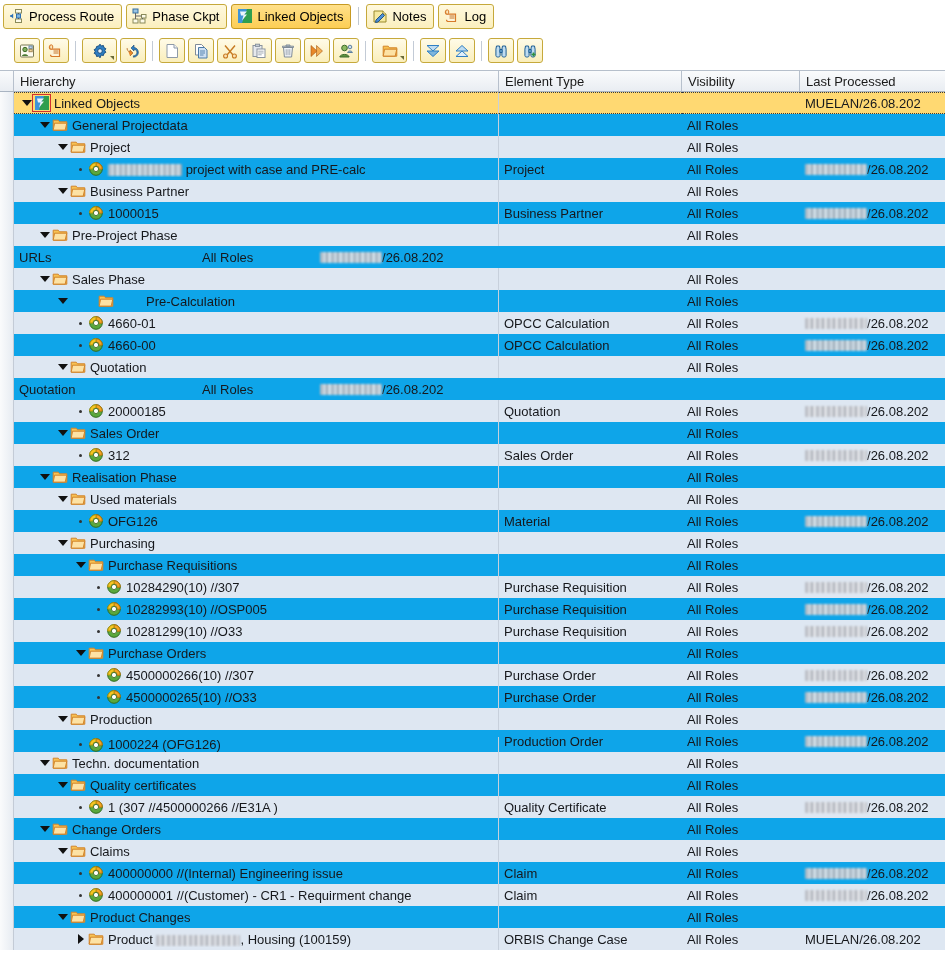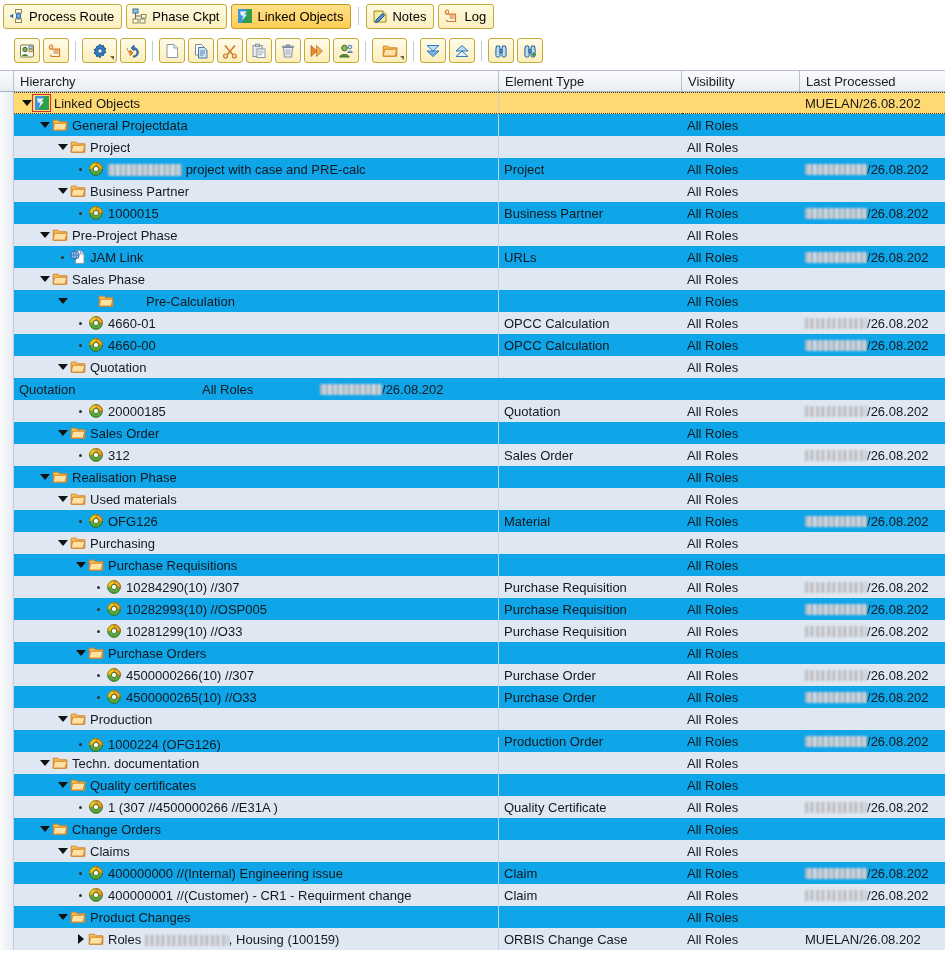--- a/index.html
+++ b/index.html
@@ -485,607 +485,592 @@
             </svg>
           </div>
           <span class="label">Pre-Project Phase</span>
         </div>
         <div class="cell type"></div>
         <div class="cell vis">All Roles</div>
         <div class="cell last"></div>
       </div>
       <div class="row alt1">
         <div class="rgutter"></div>
+        <div class="cell type">URLs</div>
+        <div class="cell vis">All Roles</div>
+        <div class="cell last"><span class="redact user-redact"></span> / <span>26.08.202</span></div>
+      </div>
+      <div class="row alt0">
+        <div class="rgutter"></div>
+        <div class="cell hier" style="padding-left: 24px;">
+          <div class="twisty">
+            <span class="tri-down"></span>
+          </div>
+          <div class="nodeicon">
+            <svg width="16" height="16" viewBox="0 0 16 16">
+              <path d="M1.2 3.2h5l1.3 1.6h7.3v8.4H1.2z" fill="#f8c252" stroke="#d2842a"></path>
+              <path d="M2.6 6.2h12.2l-1.6 6.9H1.2z" fill="#fde2a4" stroke="#d2842a"></path>
+            </svg>
+          </div>
+          <span class="label">Sales Phase</span>
+        </div>
+        <div class="cell type"></div>
+        <div class="cell vis">All Roles</div>
+        <div class="cell last"></div>
+      </div>
+      <div class="row alt1">
+        <div class="rgutter"></div>
+        <div class="cell hier" style="padding-left: 42px; gap: 28px;">
+          <div class="twisty">
+            <span class="tri-down"></span>
+          </div>
+          <div class="nodeicon">
+            <svg width="16" height="16" viewBox="0 0 16 16">
+              <path d="M1.2 3.2h5l1.3 1.6h7.3v8.4H1.2z" fill="#f8c252" stroke="#d2842a"></path>
+              <path d="M2.6 6.2h12.2l-1.6 6.9H1.2z" fill="#fde2a4" stroke="#d2842a"></path>
+            </svg>
+          </div>
+          <span class="label">Pre-Calculation</span>
+        </div>
+        <div class="cell type"></div>
+        <div class="cell vis">All Roles</div>
+        <div class="cell last"></div>
+      </div>
+      <div class="row alt0">
+        <div class="rgutter"></div>
+        <div class="cell hier" style="padding-left: 60px;">
+          <div class="bullet">
+            <i></i>
+          </div>
+          <div class="nodeicon">
+            <svg width="16" height="16" viewBox="0 0 16 16">
+              <circle cx="8" cy="8" r="6.3" fill="#5aa83c" stroke="#2f6a1f"></circle>
+              <path d="M8 1.7A6.3 6.3 0 0 1 14.3 8l-3.1.4A3.3 3.3 0 0 0 8 4.9z" fill="#f5a623" stroke="#b5730d"></path>
+              <path d="M1.7 8A6.3 6.3 0 0 1 8 1.7v3.2A3.3 3.3 0 0 0 4.8 8z" fill="#f5c623" stroke="#b5950d"></path>
+              <circle cx="8" cy="8" r="2.6" fill="#ffffff" stroke="#4a7a2f"></circle>
+            </svg>
+          </div>
+          <span class="label">4660-01</span>
+        </div>
+        <div class="cell type">OPCC Calculation</div>
+        <div class="cell vis">All Roles</div>
+        <div class="cell last"><span class="redact user-redact"></span> / <span>26.08.202</span></div>
+      </div>
+      <div class="row alt1">
+        <div class="rgutter"></div>
+        <div class="cell hier" style="padding-left: 60px;">
+          <div class="bullet">
+            <i></i>
+          </div>
+          <div class="nodeicon">
+            <svg width="16" height="16" viewBox="0 0 16 16">
+              <circle cx="8" cy="8" r="6.3" fill="#5aa83c" stroke="#2f6a1f"></circle>
+              <path d="M8 1.7A6.3 6.3 0 0 1 14.3 8l-3.1.4A3.3 3.3 0 0 0 8 4.9z" fill="#f5a623" stroke="#b5730d"></path>
+              <path d="M1.7 8A6.3 6.3 0 0 1 8 1.7v3.2A3.3 3.3 0 0 0 4.8 8z" fill="#f5c623" stroke="#b5950d"></path>
+              <circle cx="8" cy="8" r="2.6" fill="#ffffff" stroke="#4a7a2f"></circle>
+            </svg>
+          </div>
+          <span class="label">4660-00</span>
+        </div>
+        <div class="cell type">OPCC Calculation</div>
+        <div class="cell vis">All Roles</div>
+        <div class="cell last"><span class="redact user-redact"></span> / <span>26.08.202</span></div>
+      </div>
+      <div class="row alt0">
+        <div class="rgutter"></div>
         <div class="cell hier" style="padding-left: 42px;">
-          <div class="bullet">
-            <i></i>
-          </div>
-          <div class="nodeicon">
-            <svg width="16" height="16" viewBox="0 0 16 16">
-              <path d="M5.5 1.6h5.2L14 4.9v9.5H5.5z" fill="#ffffff" stroke="#8a94a0"></path>
-              <path d="M10.7 1.6v3.3H14" fill="#eef2f6" stroke="#8a94a0"></path>
-              <circle cx="5" cy="6" r="4" fill="#bfdcf0" stroke="#2a6fb5" stroke-width="1.1"></circle>
-              <path d="M5 2v8M1 6h8" stroke="#2a6fb5" stroke-width=".8" fill="none"></path>
-              <ellipse cx="5" cy="6" rx="2" ry="4" fill="none" stroke="#2a6fb5" stroke-width=".8"></ellipse>
-            </svg>
-          </div>
-          <span class="label">JAM Link</span>
-        </div>
-        <div class="cell type">URLs</div>
-        <div class="cell vis">All Roles</div>
-        <div class="cell last"><span class="redact user-redact"></span> / <span>26.08.202</span></div>
-      </div>
-      <div class="row alt0">
+          <div class="twisty">
+            <span class="tri-down"></span>
+          </div>
+          <div class="nodeicon">
+            <svg width="16" height="16" viewBox="0 0 16 16">
+              <path d="M1.2 3.2h5l1.3 1.6h7.3v8.4H1.2z" fill="#f8c252" stroke="#d2842a"></path>
+              <path d="M2.6 6.2h12.2l-1.6 6.9H1.2z" fill="#fde2a4" stroke="#d2842a"></path>
+            </svg>
+          </div>
+          <span class="label">Quotation</span>
+        </div>
+        <div class="cell type"></div>
+        <div class="cell vis">All Roles</div>
+        <div class="cell last"></div>
+      </div>
+      <div class="row alt1">
+        <div class="rgutter"></div>
+        <div class="cell type">Quotation</div>
+        <div class="cell vis">All Roles</div>
+        <div class="cell last"><span class="redact user-redact"></span> / <span>26.08.202</span></div>
+      </div>
+      <div class="row alt0">
+        <div class="rgutter"></div>
+        <div class="cell hier" style="padding-left: 60px;">
+          <div class="bullet">
+            <i></i>
+          </div>
+          <div class="nodeicon">
+            <svg width="16" height="16" viewBox="0 0 16 16">
+              <circle cx="8" cy="8" r="6.3" fill="#5aa83c" stroke="#2f6a1f"></circle>
+              <path d="M8 1.7A6.3 6.3 0 0 1 14.3 8l-3.1.4A3.3 3.3 0 0 0 8 4.9z" fill="#f5a623" stroke="#b5730d"></path>
+              <path d="M1.7 8A6.3 6.3 0 0 1 8 1.7v3.2A3.3 3.3 0 0 0 4.8 8z" fill="#f5c623" stroke="#b5950d"></path>
+              <circle cx="8" cy="8" r="2.6" fill="#ffffff" stroke="#4a7a2f"></circle>
+            </svg>
+          </div>
+          <span class="label">20000185</span>
+        </div>
+        <div class="cell type">Quotation</div>
+        <div class="cell vis">All Roles</div>
+        <div class="cell last"><span class="redact user-redact"></span> / <span>26.08.202</span></div>
+      </div>
+      <div class="row alt1">
+        <div class="rgutter"></div>
+        <div class="cell hier" style="padding-left: 42px;">
+          <div class="twisty">
+            <span class="tri-down"></span>
+          </div>
+          <div class="nodeicon">
+            <svg width="16" height="16" viewBox="0 0 16 16">
+              <path d="M1.2 3.2h5l1.3 1.6h7.3v8.4H1.2z" fill="#f8c252" stroke="#d2842a"></path>
+              <path d="M2.6 6.2h12.2l-1.6 6.9H1.2z" fill="#fde2a4" stroke="#d2842a"></path>
+            </svg>
+          </div>
+          <span class="label">Sales Order</span>
+        </div>
+        <div class="cell type"></div>
+        <div class="cell vis">All Roles</div>
+        <div class="cell last"></div>
+      </div>
+      <div class="row alt0">
+        <div class="rgutter"></div>
+        <div class="cell hier" style="padding-left: 60px;">
+          <div class="bullet">
+            <i></i>
+          </div>
+          <div class="nodeicon">
+            <svg width="16" height="16" viewBox="0 0 16 16">
+              <circle cx="8" cy="8" r="6.3" fill="#5aa83c" stroke="#2f6a1f"></circle>
+              <path d="M8 1.7A6.3 6.3 0 0 1 14.3 8l-3.1.4A3.3 3.3 0 0 0 8 4.9z" fill="#f5a623" stroke="#b5730d"></path>
+              <path d="M1.7 8A6.3 6.3 0 0 1 8 1.7v3.2A3.3 3.3 0 0 0 4.8 8z" fill="#f5c623" stroke="#b5950d"></path>
+              <circle cx="8" cy="8" r="2.6" fill="#ffffff" stroke="#4a7a2f"></circle>
+            </svg>
+          </div>
+          <span class="label">312</span>
+        </div>
+        <div class="cell type">Sales Order</div>
+        <div class="cell vis">All Roles</div>
+        <div class="cell last"><span class="redact user-redact"></span> / <span>26.08.202</span></div>
+      </div>
+      <div class="row alt1">
         <div class="rgutter"></div>
         <div class="cell hier" style="padding-left: 24px;">
           <div class="twisty">
             <span class="tri-down"></span>
           </div>
           <div class="nodeicon">
             <svg width="16" height="16" viewBox="0 0 16 16">
               <path d="M1.2 3.2h5l1.3 1.6h7.3v8.4H1.2z" fill="#f8c252" stroke="#d2842a"></path>
               <path d="M2.6 6.2h12.2l-1.6 6.9H1.2z" fill="#fde2a4" stroke="#d2842a"></path>
             </svg>
           </div>
-          <span class="label">Sales Phase</span>
-        </div>
-        <div class="cell type"></div>
-        <div class="cell vis">All Roles</div>
-        <div class="cell last"></div>
-      </div>
-      <div class="row alt1">
-        <div class="rgutter"></div>
-        <div class="cell hier" style="padding-left: 42px; gap: 28px;">
-          <div class="twisty">
-            <span class="tri-down"></span>
-          </div>
-          <div class="nodeicon">
-            <svg width="16" height="16" viewBox="0 0 16 16">
-              <path d="M1.2 3.2h5l1.3 1.6h7.3v8.4H1.2z" fill="#f8c252" stroke="#d2842a"></path>
-              <path d="M2.6 6.2h12.2l-1.6 6.9H1.2z" fill="#fde2a4" stroke="#d2842a"></path>
-            </svg>
-          </div>
-          <span class="label">Pre-Calculation</span>
-        </div>
-        <div class="cell type"></div>
-        <div class="cell vis">All Roles</div>
-        <div class="cell last"></div>
-      </div>
-      <div class="row alt0">
-        <div class="rgutter"></div>
-        <div class="cell hier" style="padding-left: 60px;">
-          <div class="bullet">
-            <i></i>
-          </div>
-          <div class="nodeicon">
-            <svg width="16" height="16" viewBox="0 0 16 16">
-              <circle cx="8" cy="8" r="6.3" fill="#5aa83c" stroke="#2f6a1f"></circle>
-              <path d="M8 1.7A6.3 6.3 0 0 1 14.3 8l-3.1.4A3.3 3.3 0 0 0 8 4.9z" fill="#f5a623" stroke="#b5730d"></path>
-              <path d="M1.7 8A6.3 6.3 0 0 1 8 1.7v3.2A3.3 3.3 0 0 0 4.8 8z" fill="#f5c623" stroke="#b5950d"></path>
-              <circle cx="8" cy="8" r="2.6" fill="#ffffff" stroke="#4a7a2f"></circle>
-            </svg>
-          </div>
-          <span class="label">4660-01</span>
-        </div>
-        <div class="cell type">OPCC Calculation</div>
-        <div class="cell vis">All Roles</div>
-        <div class="cell last"><span class="redact user-redact"></span> / <span>26.08.202</span></div>
-      </div>
-      <div class="row alt1">
-        <div class="rgutter"></div>
-        <div class="cell hier" style="padding-left: 60px;">
-          <div class="bullet">
-            <i></i>
-          </div>
-          <div class="nodeicon">
-            <svg width="16" height="16" viewBox="0 0 16 16">
-              <circle cx="8" cy="8" r="6.3" fill="#5aa83c" stroke="#2f6a1f"></circle>
-              <path d="M8 1.7A6.3 6.3 0 0 1 14.3 8l-3.1.4A3.3 3.3 0 0 0 8 4.9z" fill="#f5a623" stroke="#b5730d"></path>
-              <path d="M1.7 8A6.3 6.3 0 0 1 8 1.7v3.2A3.3 3.3 0 0 0 4.8 8z" fill="#f5c623" stroke="#b5950d"></path>
-              <circle cx="8" cy="8" r="2.6" fill="#ffffff" stroke="#4a7a2f"></circle>
-            </svg>
-          </div>
-          <span class="label">4660-00</span>
-        </div>
-        <div class="cell type">OPCC Calculation</div>
-        <div class="cell vis">All Roles</div>
-        <div class="cell last"><span class="redact user-redact"></span> / <span>26.08.202</span></div>
+          <span class="label">Realisation Phase</span>
+        </div>
+        <div class="cell type"></div>
+        <div class="cell vis">All Roles</div>
+        <div class="cell last"></div>
       </div>
       <div class="row alt0">
         <div class="rgutter"></div>
         <div class="cell hier" style="padding-left: 42px;">
           <div class="twisty">
             <span class="tri-down"></span>
           </div>
           <div class="nodeicon">
             <svg width="16" height="16" viewBox="0 0 16 16">
               <path d="M1.2 3.2h5l1.3 1.6h7.3v8.4H1.2z" fill="#f8c252" stroke="#d2842a"></path>
               <path d="M2.6 6.2h12.2l-1.6 6.9H1.2z" fill="#fde2a4" stroke="#d2842a"></path>
             </svg>
           </div>
-          <span class="label">Quotation</span>
-        </div>
-        <div class="cell type"></div>
-        <div class="cell vis">All Roles</div>
-        <div class="cell last"></div>
-      </div>
-      <div class="row alt1">
-        <div class="rgutter"></div>
-        <div class="cell type">Quotation</div>
-        <div class="cell vis">All Roles</div>
-        <div class="cell last"><span class="redact user-redact"></span> / <span>26.08.202</span></div>
-      </div>
-      <div class="row alt0">
-        <div class="rgutter"></div>
-        <div class="cell hier" style="padding-left: 60px;">
-          <div class="bullet">
-            <i></i>
-          </div>
-          <div class="nodeicon">
-            <svg width="16" height="16" viewBox="0 0 16 16">
-              <circle cx="8" cy="8" r="6.3" fill="#5aa83c" stroke="#2f6a1f"></circle>
-              <path d="M8 1.7A6.3 6.3 0 0 1 14.3 8l-3.1.4A3.3 3.3 0 0 0 8 4.9z" fill="#f5a623" stroke="#b5730d"></path>
-              <path d="M1.7 8A6.3 6.3 0 0 1 8 1.7v3.2A3.3 3.3 0 0 0 4.8 8z" fill="#f5c623" stroke="#b5950d"></path>
-              <circle cx="8" cy="8" r="2.6" fill="#ffffff" stroke="#4a7a2f"></circle>
-            </svg>
-          </div>
-          <span class="label">20000185</span>
-        </div>
-        <div class="cell type">Quotation</div>
-        <div class="cell vis">All Roles</div>
-        <div class="cell last"><span class="redact user-redact"></span> / <span>26.08.202</span></div>
-      </div>
-      <div class="row alt1">
+          <span class="label">Used materials</span>
+        </div>
+        <div class="cell type"></div>
+        <div class="cell vis">All Roles</div>
+        <div class="cell last"></div>
+      </div>
+      <div class="row alt1">
+        <div class="rgutter"></div>
+        <div class="cell hier" style="padding-left: 60px;">
+          <div class="bullet">
+            <i></i>
+          </div>
+          <div class="nodeicon">
+            <svg width="16" height="16" viewBox="0 0 16 16">
+              <circle cx="8" cy="8" r="6.3" fill="#5aa83c" stroke="#2f6a1f"></circle>
+              <path d="M8 1.7A6.3 6.3 0 0 1 14.3 8l-3.1.4A3.3 3.3 0 0 0 8 4.9z" fill="#f5a623" stroke="#b5730d"></path>
+              <path d="M1.7 8A6.3 6.3 0 0 1 8 1.7v3.2A3.3 3.3 0 0 0 4.8 8z" fill="#f5c623" stroke="#b5950d"></path>
+              <circle cx="8" cy="8" r="2.6" fill="#ffffff" stroke="#4a7a2f"></circle>
+            </svg>
+          </div>
+          <span class="label">OFG126</span>
+        </div>
+        <div class="cell type">Material</div>
+        <div class="cell vis">All Roles</div>
+        <div class="cell last"><span class="redact user-redact"></span> / <span>26.08.202</span></div>
+      </div>
+      <div class="row alt0">
         <div class="rgutter"></div>
         <div class="cell hier" style="padding-left: 42px;">
           <div class="twisty">
             <span class="tri-down"></span>
           </div>
           <div class="nodeicon">
             <svg width="16" height="16" viewBox="0 0 16 16">
               <path d="M1.2 3.2h5l1.3 1.6h7.3v8.4H1.2z" fill="#f8c252" stroke="#d2842a"></path>
               <path d="M2.6 6.2h12.2l-1.6 6.9H1.2z" fill="#fde2a4" stroke="#d2842a"></path>
             </svg>
           </div>
-          <span class="label">Sales Order</span>
-        </div>
-        <div class="cell type"></div>
-        <div class="cell vis">All Roles</div>
-        <div class="cell last"></div>
-      </div>
-      <div class="row alt0">
-        <div class="rgutter"></div>
-        <div class="cell hier" style="padding-left: 60px;">
-          <div class="bullet">
-            <i></i>
-          </div>
-          <div class="nodeicon">
-            <svg width="16" height="16" viewBox="0 0 16 16">
-              <circle cx="8" cy="8" r="6.3" fill="#5aa83c" stroke="#2f6a1f"></circle>
-              <path d="M8 1.7A6.3 6.3 0 0 1 14.3 8l-3.1.4A3.3 3.3 0 0 0 8 4.9z" fill="#f5a623" stroke="#b5730d"></path>
-              <path d="M1.7 8A6.3 6.3 0 0 1 8 1.7v3.2A3.3 3.3 0 0 0 4.8 8z" fill="#f5c623" stroke="#b5950d"></path>
-              <circle cx="8" cy="8" r="2.6" fill="#ffffff" stroke="#4a7a2f"></circle>
-            </svg>
-          </div>
-          <span class="label">312</span>
-        </div>
-        <div class="cell type">Sales Order</div>
-        <div class="cell vis">All Roles</div>
-        <div class="cell last"><span class="redact user-redact"></span> / <span>26.08.202</span></div>
-      </div>
-      <div class="row alt1">
+          <span class="label">Purchasing</span>
+        </div>
+        <div class="cell type"></div>
+        <div class="cell vis">All Roles</div>
+        <div class="cell last"></div>
+      </div>
+      <div class="row alt1">
+        <div class="rgutter"></div>
+        <div class="cell hier" style="padding-left: 60px;">
+          <div class="twisty">
+            <span class="tri-down"></span>
+          </div>
+          <div class="nodeicon">
+            <svg width="16" height="16" viewBox="0 0 16 16">
+              <path d="M1.2 3.2h5l1.3 1.6h7.3v8.4H1.2z" fill="#f8c252" stroke="#d2842a"></path>
+              <path d="M2.6 6.2h12.2l-1.6 6.9H1.2z" fill="#fde2a4" stroke="#d2842a"></path>
+            </svg>
+          </div>
+          <span class="label">Purchase Requisitions</span>
+        </div>
+        <div class="cell type"></div>
+        <div class="cell vis">All Roles</div>
+        <div class="cell last"></div>
+      </div>
+      <div class="row alt0">
+        <div class="rgutter"></div>
+        <div class="cell hier" style="padding-left: 78px;">
+          <div class="bullet">
+            <i></i>
+          </div>
+          <div class="nodeicon">
+            <svg width="16" height="16" viewBox="0 0 16 16">
+              <circle cx="8" cy="8" r="6.3" fill="#5aa83c" stroke="#2f6a1f"></circle>
+              <path d="M8 1.7A6.3 6.3 0 0 1 14.3 8l-3.1.4A3.3 3.3 0 0 0 8 4.9z" fill="#f5a623" stroke="#b5730d"></path>
+              <path d="M1.7 8A6.3 6.3 0 0 1 8 1.7v3.2A3.3 3.3 0 0 0 4.8 8z" fill="#f5c623" stroke="#b5950d"></path>
+              <circle cx="8" cy="8" r="2.6" fill="#ffffff" stroke="#4a7a2f"></circle>
+            </svg>
+          </div>
+          <span class="label">10284290(10) //307</span>
+        </div>
+        <div class="cell type">Purchase Requisition</div>
+        <div class="cell vis">All Roles</div>
+        <div class="cell last"><span class="redact user-redact"></span> / <span>26.08.202</span></div>
+      </div>
+      <div class="row alt1">
+        <div class="rgutter"></div>
+        <div class="cell hier" style="padding-left: 78px;">
+          <div class="bullet">
+            <i></i>
+          </div>
+          <div class="nodeicon">
+            <svg width="16" height="16" viewBox="0 0 16 16">
+              <circle cx="8" cy="8" r="6.3" fill="#5aa83c" stroke="#2f6a1f"></circle>
+              <path d="M8 1.7A6.3 6.3 0 0 1 14.3 8l-3.1.4A3.3 3.3 0 0 0 8 4.9z" fill="#f5a623" stroke="#b5730d"></path>
+              <path d="M1.7 8A6.3 6.3 0 0 1 8 1.7v3.2A3.3 3.3 0 0 0 4.8 8z" fill="#f5c623" stroke="#b5950d"></path>
+              <circle cx="8" cy="8" r="2.6" fill="#ffffff" stroke="#4a7a2f"></circle>
+            </svg>
+          </div>
+          <span class="label">10282993(10) //OSP005</span>
+        </div>
+        <div class="cell type">Purchase Requisition</div>
+        <div class="cell vis">All Roles</div>
+        <div class="cell last"><span class="redact user-redact"></span> / <span>26.08.202</span></div>
+      </div>
+      <div class="row alt0">
+        <div class="rgutter"></div>
+        <div class="cell hier" style="padding-left: 78px;">
+          <div class="bullet">
+            <i></i>
+          </div>
+          <div class="nodeicon">
+            <svg width="16" height="16" viewBox="0 0 16 16">
+              <circle cx="8" cy="8" r="6.3" fill="#5aa83c" stroke="#2f6a1f"></circle>
+              <path d="M8 1.7A6.3 6.3 0 0 1 14.3 8l-3.1.4A3.3 3.3 0 0 0 8 4.9z" fill="#f5a623" stroke="#b5730d"></path>
+              <path d="M1.7 8A6.3 6.3 0 0 1 8 1.7v3.2A3.3 3.3 0 0 0 4.8 8z" fill="#f5c623" stroke="#b5950d"></path>
+              <circle cx="8" cy="8" r="2.6" fill="#ffffff" stroke="#4a7a2f"></circle>
+            </svg>
+          </div>
+          <span class="label">10281299(10) //O33</span>
+        </div>
+        <div class="cell type">Purchase Requisition</div>
+        <div class="cell vis">All Roles</div>
+        <div class="cell last"><span class="redact user-redact"></span> / <span>26.08.202</span></div>
+      </div>
+      <div class="row alt1">
+        <div class="rgutter"></div>
+        <div class="cell hier" style="padding-left: 60px;">
+          <div class="twisty">
+            <span class="tri-down"></span>
+          </div>
+          <div class="nodeicon">
+            <svg width="16" height="16" viewBox="0 0 16 16">
+              <path d="M1.2 3.2h5l1.3 1.6h7.3v8.4H1.2z" fill="#f8c252" stroke="#d2842a"></path>
+              <path d="M2.6 6.2h12.2l-1.6 6.9H1.2z" fill="#fde2a4" stroke="#d2842a"></path>
+            </svg>
+          </div>
+          <span class="label">Purchase Orders</span>
+        </div>
+        <div class="cell type"></div>
+        <div class="cell vis">All Roles</div>
+        <div class="cell last"></div>
+      </div>
+      <div class="row alt0">
+        <div class="rgutter"></div>
+        <div class="cell hier" style="padding-left: 78px;">
+          <div class="bullet">
+            <i></i>
+          </div>
+          <div class="nodeicon">
+            <svg width="16" height="16" viewBox="0 0 16 16">
+              <circle cx="8" cy="8" r="6.3" fill="#5aa83c" stroke="#2f6a1f"></circle>
+              <path d="M8 1.7A6.3 6.3 0 0 1 14.3 8l-3.1.4A3.3 3.3 0 0 0 8 4.9z" fill="#f5a623" stroke="#b5730d"></path>
+              <path d="M1.7 8A6.3 6.3 0 0 1 8 1.7v3.2A3.3 3.3 0 0 0 4.8 8z" fill="#f5c623" stroke="#b5950d"></path>
+              <circle cx="8" cy="8" r="2.6" fill="#ffffff" stroke="#4a7a2f"></circle>
+            </svg>
+          </div>
+          <span class="label">4500000266(10) //307</span>
+        </div>
+        <div class="cell type">Purchase Order</div>
+        <div class="cell vis">All Roles</div>
+        <div class="cell last"><span class="redact user-redact"></span> / <span>26.08.202</span></div>
+      </div>
+      <div class="row alt1">
+        <div class="rgutter"></div>
+        <div class="cell hier" style="padding-left: 78px;">
+          <div class="bullet">
+            <i></i>
+          </div>
+          <div class="nodeicon">
+            <svg width="16" height="16" viewBox="0 0 16 16">
+              <circle cx="8" cy="8" r="6.3" fill="#5aa83c" stroke="#2f6a1f"></circle>
+              <path d="M8 1.7A6.3 6.3 0 0 1 14.3 8l-3.1.4A3.3 3.3 0 0 0 8 4.9z" fill="#f5a623" stroke="#b5730d"></path>
+              <path d="M1.7 8A6.3 6.3 0 0 1 8 1.7v3.2A3.3 3.3 0 0 0 4.8 8z" fill="#f5c623" stroke="#b5950d"></path>
+              <circle cx="8" cy="8" r="2.6" fill="#ffffff" stroke="#4a7a2f"></circle>
+            </svg>
+          </div>
+          <span class="label">4500000265(10) //O33</span>
+        </div>
+        <div class="cell type">Purchase Order</div>
+        <div class="cell vis">All Roles</div>
+        <div class="cell last"><span class="redact user-redact"></span> / <span>26.08.202</span></div>
+      </div>
+      <div class="row alt0">
+        <div class="rgutter"></div>
+        <div class="cell hier" style="padding-left: 42px;">
+          <div class="twisty">
+            <span class="tri-down"></span>
+          </div>
+          <div class="nodeicon">
+            <svg width="16" height="16" viewBox="0 0 16 16">
+              <path d="M1.2 3.2h5l1.3 1.6h7.3v8.4H1.2z" fill="#f8c252" stroke="#d2842a"></path>
+              <path d="M2.6 6.2h12.2l-1.6 6.9H1.2z" fill="#fde2a4" stroke="#d2842a"></path>
+            </svg>
+          </div>
+          <span class="label">Production</span>
+        </div>
+        <div class="cell type"></div>
+        <div class="cell vis">All Roles</div>
+        <div class="cell last"></div>
+      </div>
+      <div class="row alt1">
+        <div class="rgutter"></div>
+        <div class="cell hier" style="padding-left: 60px; margin-top: 7px;">
+          <div class="bullet">
+            <i></i>
+          </div>
+          <div class="nodeicon">
+            <svg width="16" height="16" viewBox="0 0 16 16">
+              <circle cx="8" cy="8" r="6.3" fill="#5aa83c" stroke="#2f6a1f"></circle>
+              <path d="M8 1.7A6.3 6.3 0 0 1 14.3 8l-3.1.4A3.3 3.3 0 0 0 8 4.9z" fill="#f5a623" stroke="#b5730d"></path>
+              <path d="M1.7 8A6.3 6.3 0 0 1 8 1.7v3.2A3.3 3.3 0 0 0 4.8 8z" fill="#f5c623" stroke="#b5950d"></path>
+              <circle cx="8" cy="8" r="2.6" fill="#ffffff" stroke="#4a7a2f"></circle>
+            </svg>
+          </div>
+          <span class="label">1000224 (OFG126)</span>
+        </div>
+        <div class="cell type">Production Order</div>
+        <div class="cell vis">All Roles</div>
+        <div class="cell last"><span class="redact user-redact"></span> / <span>26.08.202</span></div>
+      </div>
+      <div class="row alt0">
         <div class="rgutter"></div>
         <div class="cell hier" style="padding-left: 24px;">
           <div class="twisty">
             <span class="tri-down"></span>
           </div>
           <div class="nodeicon">
             <svg width="16" height="16" viewBox="0 0 16 16">
               <path d="M1.2 3.2h5l1.3 1.6h7.3v8.4H1.2z" fill="#f8c252" stroke="#d2842a"></path>
               <path d="M2.6 6.2h12.2l-1.6 6.9H1.2z" fill="#fde2a4" stroke="#d2842a"></path>
             </svg>
           </div>
-          <span class="label">Realisation Phase</span>
-        </div>
-        <div class="cell type"></div>
-        <div class="cell vis">All Roles</div>
-        <div class="cell last"></div>
-      </div>
-      <div class="row alt0">
+          <span class="label">Techn. documentation</span>
+        </div>
+        <div class="cell type"></div>
+        <div class="cell vis">All Roles</div>
+        <div class="cell last"></div>
+      </div>
+      <div class="row alt1">
         <div class="rgutter"></div>
         <div class="cell hier" style="padding-left: 42px;">
           <div class="twisty">
             <span class="tri-down"></span>
           </div>
           <div class="nodeicon">
             <svg width="16" height="16" viewBox="0 0 16 16">
               <path d="M1.2 3.2h5l1.3 1.6h7.3v8.4H1.2z" fill="#f8c252" stroke="#d2842a"></path>
               <path d="M2.6 6.2h12.2l-1.6 6.9H1.2z" fill="#fde2a4" stroke="#d2842a"></path>
             </svg>
           </div>
-          <span class="label">Used materials</span>
-        </div>
-        <div class="cell type"></div>
-        <div class="cell vis">All Roles</div>
-        <div class="cell last"></div>
-      </div>
-      <div class="row alt1">
-        <div class="rgutter"></div>
-        <div class="cell hier" style="padding-left: 60px;">
-          <div class="bullet">
-            <i></i>
-          </div>
-          <div class="nodeicon">
-            <svg width="16" height="16" viewBox="0 0 16 16">
-              <circle cx="8" cy="8" r="6.3" fill="#5aa83c" stroke="#2f6a1f"></circle>
-              <path d="M8 1.7A6.3 6.3 0 0 1 14.3 8l-3.1.4A3.3 3.3 0 0 0 8 4.9z" fill="#f5a623" stroke="#b5730d"></path>
-              <path d="M1.7 8A6.3 6.3 0 0 1 8 1.7v3.2A3.3 3.3 0 0 0 4.8 8z" fill="#f5c623" stroke="#b5950d"></path>
-              <circle cx="8" cy="8" r="2.6" fill="#ffffff" stroke="#4a7a2f"></circle>
-            </svg>
-          </div>
-          <span class="label">OFG126</span>
-        </div>
-        <div class="cell type">Material</div>
-        <div class="cell vis">All Roles</div>
-        <div class="cell last"><span class="redact user-redact"></span> / <span>26.08.202</span></div>
+          <span class="label">Quality certificates</span>
+        </div>
+        <div class="cell type"></div>
+        <div class="cell vis">All Roles</div>
+        <div class="cell last"></div>
+      </div>
+      <div class="row alt0">
+        <div class="rgutter"></div>
+        <div class="cell hier" style="padding-left: 60px;">
+          <div class="bullet">
+            <i></i>
+          </div>
+          <div class="nodeicon">
+            <svg width="16" height="16" viewBox="0 0 16 16">
+              <circle cx="8" cy="8" r="6.3" fill="#5aa83c" stroke="#2f6a1f"></circle>
+              <path d="M8 1.7A6.3 6.3 0 0 1 14.3 8l-3.1.4A3.3 3.3 0 0 0 8 4.9z" fill="#f5a623" stroke="#b5730d"></path>
+              <path d="M1.7 8A6.3 6.3 0 0 1 8 1.7v3.2A3.3 3.3 0 0 0 4.8 8z" fill="#f5c623" stroke="#b5950d"></path>
+              <circle cx="8" cy="8" r="2.6" fill="#ffffff" stroke="#4a7a2f"></circle>
+            </svg>
+          </div>
+          <span class="label">1 (307 //4500000266 //E31A )</span>
+        </div>
+        <div class="cell type">Quality Certificate</div>
+        <div class="cell vis">All Roles</div>
+        <div class="cell last"><span class="redact user-redact"></span> / <span>26.08.202</span></div>
+      </div>
+      <div class="row alt1">
+        <div class="rgutter"></div>
+        <div class="cell hier" style="padding-left: 24px;">
+          <div class="twisty">
+            <span class="tri-down"></span>
+          </div>
+          <div class="nodeicon">
+            <svg width="16" height="16" viewBox="0 0 16 16">
+              <path d="M1.2 3.2h5l1.3 1.6h7.3v8.4H1.2z" fill="#f8c252" stroke="#d2842a"></path>
+              <path d="M2.6 6.2h12.2l-1.6 6.9H1.2z" fill="#fde2a4" stroke="#d2842a"></path>
+            </svg>
+          </div>
+          <span class="label">Change Orders</span>
+        </div>
+        <div class="cell type"></div>
+        <div class="cell vis">All Roles</div>
+        <div class="cell last"></div>
       </div>
       <div class="row alt0">
         <div class="rgutter"></div>
         <div class="cell hier" style="padding-left: 42px;">
           <div class="twisty">
             <span class="tri-down"></span>
           </div>
           <div class="nodeicon">
             <svg width="16" height="16" viewBox="0 0 16 16">
               <path d="M1.2 3.2h5l1.3 1.6h7.3v8.4H1.2z" fill="#f8c252" stroke="#d2842a"></path>
               <path d="M2.6 6.2h12.2l-1.6 6.9H1.2z" fill="#fde2a4" stroke="#d2842a"></path>
             </svg>
           </div>
-          <span class="label">Purchasing</span>
-        </div>
-        <div class="cell type"></div>
-        <div class="cell vis">All Roles</div>
-        <div class="cell last"></div>
-      </div>
-      <div class="row alt1">
-        <div class="rgutter"></div>
-        <div class="cell hier" style="padding-left: 60px;">
-          <div class="twisty">
-            <span class="tri-down"></span>
-          </div>
-          <div class="nodeicon">
-            <svg width="16" height="16" viewBox="0 0 16 16">
-              <path d="M1.2 3.2h5l1.3 1.6h7.3v8.4H1.2z" fill="#f8c252" stroke="#d2842a"></path>
-              <path d="M2.6 6.2h12.2l-1.6 6.9H1.2z" fill="#fde2a4" stroke="#d2842a"></path>
-            </svg>
-          </div>
-          <span class="label">Purchase Requisitions</span>
-        </div>
-        <div class="cell type"></div>
-        <div class="cell vis">All Roles</div>
-        <div class="cell last"></div>
-      </div>
-      <div class="row alt0">
-        <div class="rgutter"></div>
-        <div class="cell hier" style="padding-left: 78px;">
-          <div class="bullet">
-            <i></i>
-          </div>
-          <div class="nodeicon">
-            <svg width="16" height="16" viewBox="0 0 16 16">
-              <circle cx="8" cy="8" r="6.3" fill="#5aa83c" stroke="#2f6a1f"></circle>
-              <path d="M8 1.7A6.3 6.3 0 0 1 14.3 8l-3.1.4A3.3 3.3 0 0 0 8 4.9z" fill="#f5a623" stroke="#b5730d"></path>
-              <path d="M1.7 8A6.3 6.3 0 0 1 8 1.7v3.2A3.3 3.3 0 0 0 4.8 8z" fill="#f5c623" stroke="#b5950d"></path>
-              <circle cx="8" cy="8" r="2.6" fill="#ffffff" stroke="#4a7a2f"></circle>
-            </svg>
-          </div>
-          <span class="label">10284290(10) //307</span>
-        </div>
-        <div class="cell type">Purchase Requisition</div>
-        <div class="cell vis">All Roles</div>
-        <div class="cell last"><span class="redact user-redact"></span> / <span>26.08.202</span></div>
-      </div>
-      <div class="row alt1">
-        <div class="rgutter"></div>
-        <div class="cell hier" style="padding-left: 78px;">
-          <div class="bullet">
-            <i></i>
-          </div>
-          <div class="nodeicon">
-            <svg width="16" height="16" viewBox="0 0 16 16">
-              <circle cx="8" cy="8" r="6.3" fill="#5aa83c" stroke="#2f6a1f"></circle>
-              <path d="M8 1.7A6.3 6.3 0 0 1 14.3 8l-3.1.4A3.3 3.3 0 0 0 8 4.9z" fill="#f5a623" stroke="#b5730d"></path>
-              <path d="M1.7 8A6.3 6.3 0 0 1 8 1.7v3.2A3.3 3.3 0 0 0 4.8 8z" fill="#f5c623" stroke="#b5950d"></path>
-              <circle cx="8" cy="8" r="2.6" fill="#ffffff" stroke="#4a7a2f"></circle>
-            </svg>
-          </div>
-          <span class="label">10282993(10) //OSP005</span>
-        </div>
-        <div class="cell type">Purchase Requisition</div>
-        <div class="cell vis">All Roles</div>
-        <div class="cell last"><span class="redact user-redact"></span> / <span>26.08.202</span></div>
-      </div>
-      <div class="row alt0">
-        <div class="rgutter"></div>
-        <div class="cell hier" style="padding-left: 78px;">
-          <div class="bullet">
-            <i></i>
-          </div>
-          <div class="nodeicon">
-            <svg width="16" height="16" viewBox="0 0 16 16">
-              <circle cx="8" cy="8" r="6.3" fill="#5aa83c" stroke="#2f6a1f"></circle>
-              <path d="M8 1.7A6.3 6.3 0 0 1 14.3 8l-3.1.4A3.3 3.3 0 0 0 8 4.9z" fill="#f5a623" stroke="#b5730d"></path>
-              <path d="M1.7 8A6.3 6.3 0 0 1 8 1.7v3.2A3.3 3.3 0 0 0 4.8 8z" fill="#f5c623" stroke="#b5950d"></path>
-              <circle cx="8" cy="8" r="2.6" fill="#ffffff" stroke="#4a7a2f"></circle>
-            </svg>
-          </div>
-          <span class="label">10281299(10) //O33</span>
-        </div>
-        <div class="cell type">Purchase Requisition</div>
-        <div class="cell vis">All Roles</div>
-        <div class="cell last"><span class="redact user-redact"></span> / <span>26.08.202</span></div>
-      </div>
-      <div class="row alt1">
-        <div class="rgutter"></div>
-        <div class="cell hier" style="padding-left: 60px;">
-          <div class="twisty">
-            <span class="tri-down"></span>
-          </div>
-          <div class="nodeicon">
-            <svg width="16" height="16" viewBox="0 0 16 16">
-              <path d="M1.2 3.2h5l1.3 1.6h7.3v8.4H1.2z" fill="#f8c252" stroke="#d2842a"></path>
-              <path d="M2.6 6.2h12.2l-1.6 6.9H1.2z" fill="#fde2a4" stroke="#d2842a"></path>
-            </svg>
-          </div>
-          <span class="label">Purchase Orders</span>
-        </div>
-        <div class="cell type"></div>
-        <div class="cell vis">All Roles</div>
-        <div class="cell last"></div>
-      </div>
-      <div class="row alt0">
-        <div class="rgutter"></div>
-        <div class="cell hier" style="padding-left: 78px;">
-          <div class="bullet">
-            <i></i>
-          </div>
-          <div class="nodeicon">
-            <svg width="16" height="16" viewBox="0 0 16 16">
-              <circle cx="8" cy="8" r="6.3" fill="#5aa83c" stroke="#2f6a1f"></circle>
-              <path d="M8 1.7A6.3 6.3 0 0 1 14.3 8l-3.1.4A3.3 3.3 0 0 0 8 4.9z" fill="#f5a623" stroke="#b5730d"></path>
-              <path d="M1.7 8A6.3 6.3 0 0 1 8 1.7v3.2A3.3 3.3 0 0 0 4.8 8z" fill="#f5c623" stroke="#b5950d"></path>
-              <circle cx="8" cy="8" r="2.6" fill="#ffffff" stroke="#4a7a2f"></circle>
-            </svg>
-          </div>
-          <span class="label">4500000266(10) //307</span>
-        </div>
-        <div class="cell type">Purchase Order</div>
-        <div class="cell vis">All Roles</div>
-        <div class="cell last"><span class="redact user-redact"></span> / <span>26.08.202</span></div>
-      </div>
-      <div class="row alt1">
-        <div class="rgutter"></div>
-        <div class="cell hier" style="padding-left: 78px;">
-          <div class="bullet">
-            <i></i>
-          </div>
-          <div class="nodeicon">
-            <svg width="16" height="16" viewBox="0 0 16 16">
-              <circle cx="8" cy="8" r="6.3" fill="#5aa83c" stroke="#2f6a1f"></circle>
-              <path d="M8 1.7A6.3 6.3 0 0 1 14.3 8l-3.1.4A3.3 3.3 0 0 0 8 4.9z" fill="#f5a623" stroke="#b5730d"></path>
-              <path d="M1.7 8A6.3 6.3 0 0 1 8 1.7v3.2A3.3 3.3 0 0 0 4.8 8z" fill="#f5c623" stroke="#b5950d"></path>
-              <circle cx="8" cy="8" r="2.6" fill="#ffffff" stroke="#4a7a2f"></circle>
-            </svg>
-          </div>
-          <span class="label">4500000265(10) //O33</span>
-        </div>
-        <div class="cell type">Purchase Order</div>
-        <div class="cell vis">All Roles</div>
-        <div class="cell last"><span class="redact user-redact"></span> / <span>26.08.202</span></div>
-      </div>
-      <div class="row alt0">
+          <span class="label">Claims</span>
+        </div>
+        <div class="cell type"></div>
+        <div class="cell vis">All Roles</div>
+        <div class="cell last"></div>
+      </div>
+      <div class="row alt1">
+        <div class="rgutter"></div>
+        <div class="cell hier" style="padding-left: 60px;">
+          <div class="bullet">
+            <i></i>
+          </div>
+          <div class="nodeicon">
+            <svg width="16" height="16" viewBox="0 0 16 16">
+              <circle cx="8" cy="8" r="6.3" fill="#5aa83c" stroke="#2f6a1f"></circle>
+              <path d="M8 1.7A6.3 6.3 0 0 1 14.3 8l-3.1.4A3.3 3.3 0 0 0 8 4.9z" fill="#f5a623" stroke="#b5730d"></path>
+              <path d="M1.7 8A6.3 6.3 0 0 1 8 1.7v3.2A3.3 3.3 0 0 0 4.8 8z" fill="#f5c623" stroke="#b5950d"></path>
+              <circle cx="8" cy="8" r="2.6" fill="#ffffff" stroke="#4a7a2f"></circle>
+            </svg>
+          </div>
+          <span class="label">400000000 //(Internal) Engineering issue</span>
+        </div>
+        <div class="cell type">Claim</div>
+        <div class="cell vis">All Roles</div>
+        <div class="cell last"><span class="redact user-redact"></span> / <span>26.08.202</span></div>
+      </div>
+      <div class="row alt0">
+        <div class="rgutter"></div>
+        <div class="cell hier" style="padding-left: 60px;">
+          <div class="bullet">
+            <i></i>
+          </div>
+          <div class="nodeicon">
+            <svg width="16" height="16" viewBox="0 0 16 16">
+              <circle cx="8" cy="8" r="6.3" fill="#5aa83c" stroke="#2f6a1f"></circle>
+              <path d="M8 1.7A6.3 6.3 0 0 1 14.3 8l-3.1.4A3.3 3.3 0 0 0 8 4.9z" fill="#f5a623" stroke="#b5730d"></path>
+              <path d="M1.7 8A6.3 6.3 0 0 1 8 1.7v3.2A3.3 3.3 0 0 0 4.8 8z" fill="#f5c623" stroke="#b5950d"></path>
+              <circle cx="8" cy="8" r="2.6" fill="#ffffff" stroke="#4a7a2f"></circle>
+            </svg>
+          </div>
+          <span class="label">400000001 //(Customer) - CR1 - Requirment change</span>
+        </div>
+        <div class="cell type">Claim</div>
+        <div class="cell vis">All Roles</div>
+        <div class="cell last"><span class="redact user-redact"></span> / <span>26.08.202</span></div>
+      </div>
+      <div class="row alt1">
         <div class="rgutter"></div>
         <div class="cell hier" style="padding-left: 42px;">
           <div class="twisty">
             <span class="tri-down"></span>
           </div>
           <div class="nodeicon">
             <svg width="16" height="16" viewBox="0 0 16 16">
               <path d="M1.2 3.2h5l1.3 1.6h7.3v8.4H1.2z" fill="#f8c252" stroke="#d2842a"></path>
               <path d="M2.6 6.2h12.2l-1.6 6.9H1.2z" fill="#fde2a4" stroke="#d2842a"></path>
             </svg>
           </div>
-          <span class="label">Production</span>
-        </div>
-        <div class="cell type"></div>
-        <div class="cell vis">All Roles</div>
-        <div class="cell last"></div>
-      </div>
-      <div class="row alt1">
-        <div class="rgutter"></div>
-        <div class="cell hier" style="padding-left: 60px; margin-top: 7px;">
-          <div class="bullet">
-            <i></i>
-          </div>
-          <div class="nodeicon">
-            <svg width="16" height="16" viewBox="0 0 16 16">
-              <circle cx="8" cy="8" r="6.3" fill="#5aa83c" stroke="#2f6a1f"></circle>
-              <path d="M8 1.7A6.3 6.3 0 0 1 14.3 8l-3.1.4A3.3 3.3 0 0 0 8 4.9z" fill="#f5a623" stroke="#b5730d"></path>
-              <path d="M1.7 8A6.3 6.3 0 0 1 8 1.7v3.2A3.3 3.3 0 0 0 4.8 8z" fill="#f5c623" stroke="#b5950d"></path>
-              <circle cx="8" cy="8" r="2.6" fill="#ffffff" stroke="#4a7a2f"></circle>
-            </svg>
-          </div>
-          <span class="label">1000224 (OFG126)</span>
-        </div>
-        <div class="cell type">Production Order</div>
-        <div class="cell vis">All Roles</div>
-        <div class="cell last"><span class="redact user-redact"></span> / <span>26.08.202</span></div>
-      </div>
-      <div class="row alt0">
-        <div class="rgutter"></div>
-        <div class="cell hier" style="padding-left: 24px;">
-          <div class="twisty">
-            <span class="tri-down"></span>
-          </div>
-          <div class="nodeicon">
-            <svg width="16" height="16" viewBox="0 0 16 16">
-              <path d="M1.2 3.2h5l1.3 1.6h7.3v8.4H1.2z" fill="#f8c252" stroke="#d2842a"></path>
-              <path d="M2.6 6.2h12.2l-1.6 6.9H1.2z" fill="#fde2a4" stroke="#d2842a"></path>
-            </svg>
-          </div>
-          <span class="label">Techn. documentation</span>
-        </div>
-        <div class="cell type"></div>
-        <div class="cell vis">All Roles</div>
-        <div class="cell last"></div>
-      </div>
-      <div class="row alt1">
-        <div class="rgutter"></div>
-        <div class="cell hier" style="padding-left: 42px;">
-          <div class="twisty">
-            <span class="tri-down"></span>
-          </div>
-          <div class="nodeicon">
-            <svg width="16" height="16" viewBox="0 0 16 16">
-              <path d="M1.2 3.2h5l1.3 1.6h7.3v8.4H1.2z" fill="#f8c252" stroke="#d2842a"></path>
-              <path d="M2.6 6.2h12.2l-1.6 6.9H1.2z" fill="#fde2a4" stroke="#d2842a"></path>
-            </svg>
-          </div>
-          <span class="label">Quality certificates</span>
-        </div>
-        <div class="cell type"></div>
-        <div class="cell vis">All Roles</div>
-        <div class="cell last"></div>
-      </div>
-      <div class="row alt0">
-        <div class="rgutter"></div>
-        <div class="cell hier" style="padding-left: 60px;">
-          <div class="bullet">
-            <i></i>
-          </div>
-          <div class="nodeicon">
-            <svg width="16" height="16" viewBox="0 0 16 16">
-              <circle cx="8" cy="8" r="6.3" fill="#5aa83c" stroke="#2f6a1f"></circle>
-              <path d="M8 1.7A6.3 6.3 0 0 1 14.3 8l-3.1.4A3.3 3.3 0 0 0 8 4.9z" fill="#f5a623" stroke="#b5730d"></path>
-              <path d="M1.7 8A6.3 6.3 0 0 1 8 1.7v3.2A3.3 3.3 0 0 0 4.8 8z" fill="#f5c623" stroke="#b5950d"></path>
-              <circle cx="8" cy="8" r="2.6" fill="#ffffff" stroke="#4a7a2f"></circle>
-            </svg>
-          </div>
-          <span class="label">1 (307 //4500000266 //E31A )</span>
-        </div>
-        <div class="cell type">Quality Certificate</div>
-        <div class="cell vis">All Roles</div>
-        <div class="cell last"><span class="redact user-redact"></span> / <span>26.08.202</span></div>
-      </div>
-      <div class="row alt1">
-        <div class="rgutter"></div>
-        <div class="cell hier" style="padding-left: 24px;">
-          <div class="twisty">
-            <span class="tri-down"></span>
-          </div>
-          <div class="nodeicon">
-            <svg width="16" height="16" viewBox="0 0 16 16">
-              <path d="M1.2 3.2h5l1.3 1.6h7.3v8.4H1.2z" fill="#f8c252" stroke="#d2842a"></path>
-              <path d="M2.6 6.2h12.2l-1.6 6.9H1.2z" fill="#fde2a4" stroke="#d2842a"></path>
-            </svg>
-          </div>
-          <span class="label">Change Orders</span>
-        </div>
-        <div class="cell type"></div>
-        <div class="cell vis">All Roles</div>
-        <div class="cell last"></div>
-      </div>
-      <div class="row alt0">
-        <div class="rgutter"></div>
-        <div class="cell hier" style="padding-left: 42px;">
-          <div class="twisty">
-            <span class="tri-down"></span>
-          </div>
-          <div class="nodeicon">
-            <svg width="16" height="16" viewBox="0 0 16 16">
-              <path d="M1.2 3.2h5l1.3 1.6h7.3v8.4H1.2z" fill="#f8c252" stroke="#d2842a"></path>
-              <path d="M2.6 6.2h12.2l-1.6 6.9H1.2z" fill="#fde2a4" stroke="#d2842a"></path>
-            </svg>
-          </div>
-          <span class="label">Claims</span>
-        </div>
-        <div class="cell type"></div>
-        <div class="cell vis">All Roles</div>
-        <div class="cell last"></div>
-      </div>
-      <div class="row alt1">
-        <div class="rgutter"></div>
-        <div class="cell hier" style="padding-left: 60px;">
-          <div class="bullet">
-            <i></i>
-          </div>
-          <div class="nodeicon">
-            <svg width="16" height="16" viewBox="0 0 16 16">
-              <circle cx="8" cy="8" r="6.3" fill="#5aa83c" stroke="#2f6a1f"></circle>
-              <path d="M8 1.7A6.3 6.3 0 0 1 14.3 8l-3.1.4A3.3 3.3 0 0 0 8 4.9z" fill="#f5a623" stroke="#b5730d"></path>
-              <path d="M1.7 8A6.3 6.3 0 0 1 8 1.7v3.2A3.3 3.3 0 0 0 4.8 8z" fill="#f5c623" stroke="#b5950d"></path>
-              <circle cx="8" cy="8" r="2.6" fill="#ffffff" stroke="#4a7a2f"></circle>
-            </svg>
-          </div>
-          <span class="label">400000000 //(Internal) Engineering issue</span>
-        </div>
-        <div class="cell type">Claim</div>
-        <div class="cell vis">All Roles</div>
-        <div class="cell last"><span class="redact user-redact"></span> / <span>26.08.202</span></div>
-      </div>
-      <div class="row alt0">
-        <div class="rgutter"></div>
-        <div class="cell hier" style="padding-left: 60px;">
-          <div class="bullet">
-            <i></i>
-          </div>
-          <div class="nodeicon">
-            <svg width="16" height="16" viewBox="0 0 16 16">
-              <circle cx="8" cy="8" r="6.3" fill="#5aa83c" stroke="#2f6a1f"></circle>
-              <path d="M8 1.7A6.3 6.3 0 0 1 14.3 8l-3.1.4A3.3 3.3 0 0 0 8 4.9z" fill="#f5a623" stroke="#b5730d"></path>
-              <path d="M1.7 8A6.3 6.3 0 0 1 8 1.7v3.2A3.3 3.3 0 0 0 4.8 8z" fill="#f5c623" stroke="#b5950d"></path>
-              <circle cx="8" cy="8" r="2.6" fill="#ffffff" stroke="#4a7a2f"></circle>
-            </svg>
-          </div>
-          <span class="label">400000001 //(Customer) - CR1 - Requirment change</span>
-        </div>
-        <div class="cell type">Claim</div>
-        <div class="cell vis">All Roles</div>
-        <div class="cell last"><span class="redact user-redact"></span> / <span>26.08.202</span></div>
-      </div>
-      <div class="row alt1">
-        <div class="rgutter"></div>
-        <div class="cell hier" style="padding-left: 42px;">
-          <div class="twisty">
-            <span class="tri-down"></span>
-          </div>
-          <div class="nodeicon">
-            <svg width="16" height="16" viewBox="0 0 16 16">
-              <path d="M1.2 3.2h5l1.3 1.6h7.3v8.4H1.2z" fill="#f8c252" stroke="#d2842a"></path>
-              <path d="M2.6 6.2h12.2l-1.6 6.9H1.2z" fill="#fde2a4" stroke="#d2842a"></path>
-            </svg>
-          </div>
           <span class="label">Product Changes</span>
         </div>
         <div class="cell type"></div>
         <div class="cell vis">All Roles</div>
         <div class="cell last"></div>
       </div>
       <div class="row alt0">
         <div class="rgutter"></div>
         <div class="cell hier" style="padding-left: 60px;">
           <div class="twisty">
             <span class="tri-right"></span>
           </div>
           <div class="nodeicon">
             <svg width="16" height="16" viewBox="0 0 16 16">
               <path d="M1.2 3.2h5l1.3 1.6h7.3v8.4H1.2z" fill="#f8c252" stroke="#d2842a"></path>
               <path d="M2.6 6.2h12.2l-1.6 6.9H1.2z" fill="#fde2a4" stroke="#d2842a"></path>
             </svg>
           </div>
-          <span class="label"><span>Roles </span><span class="redact r-change"></span><span>, Housing (100159)</span></span>
+          <span class="label"><span>Product </span><span class="redact r-change"></span><span>, Housing (100159)</span></span>
         </div>
         <div class="cell type">ORBIS Change Case</div>
         <div class="cell vis">All Roles</div>
         <div class="cell last"><span>MUELAN</span> / <span>26.08.202</span></div>
       </div>
     </div>
 </div>
 
 </body></html>

